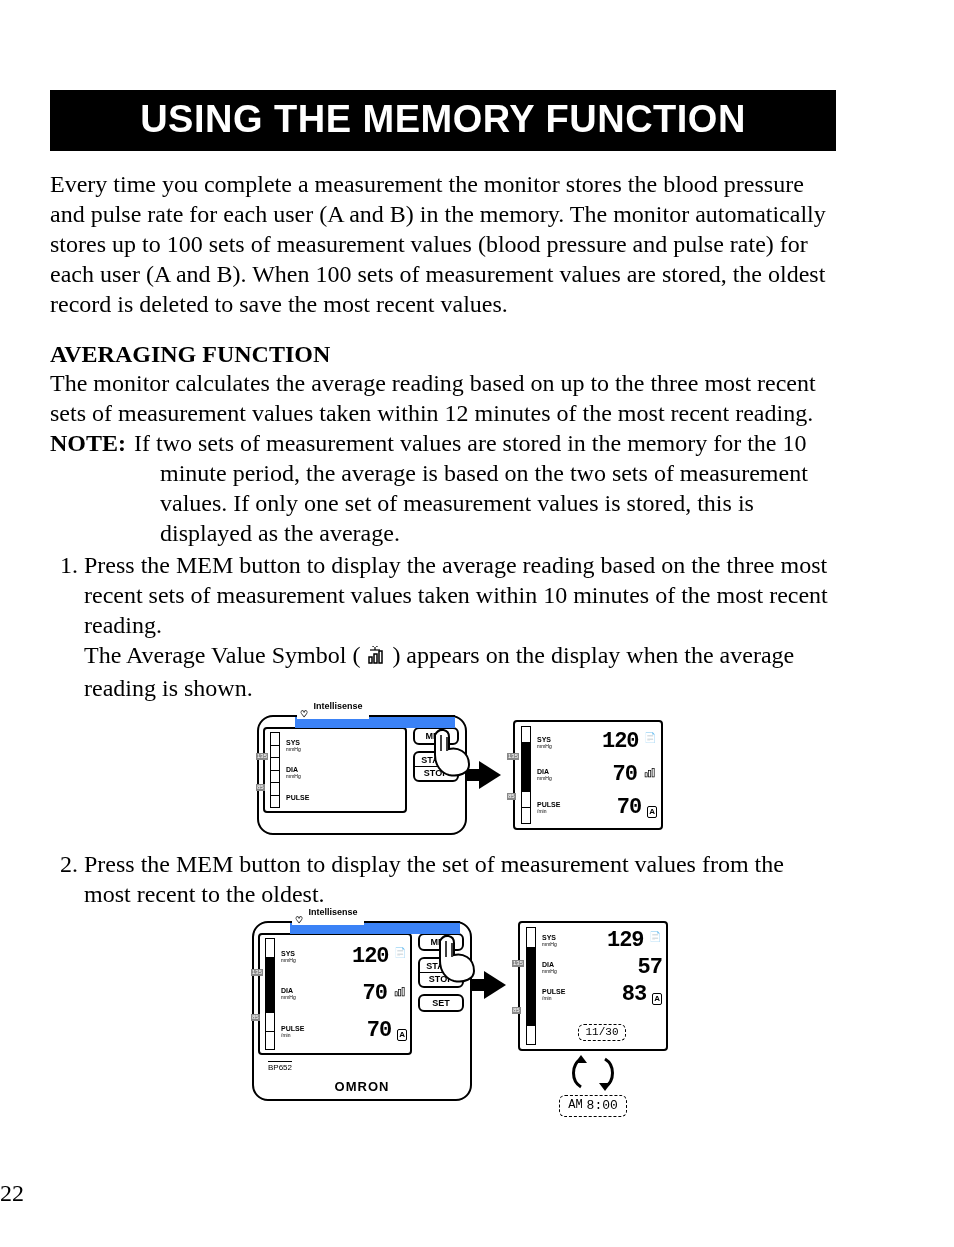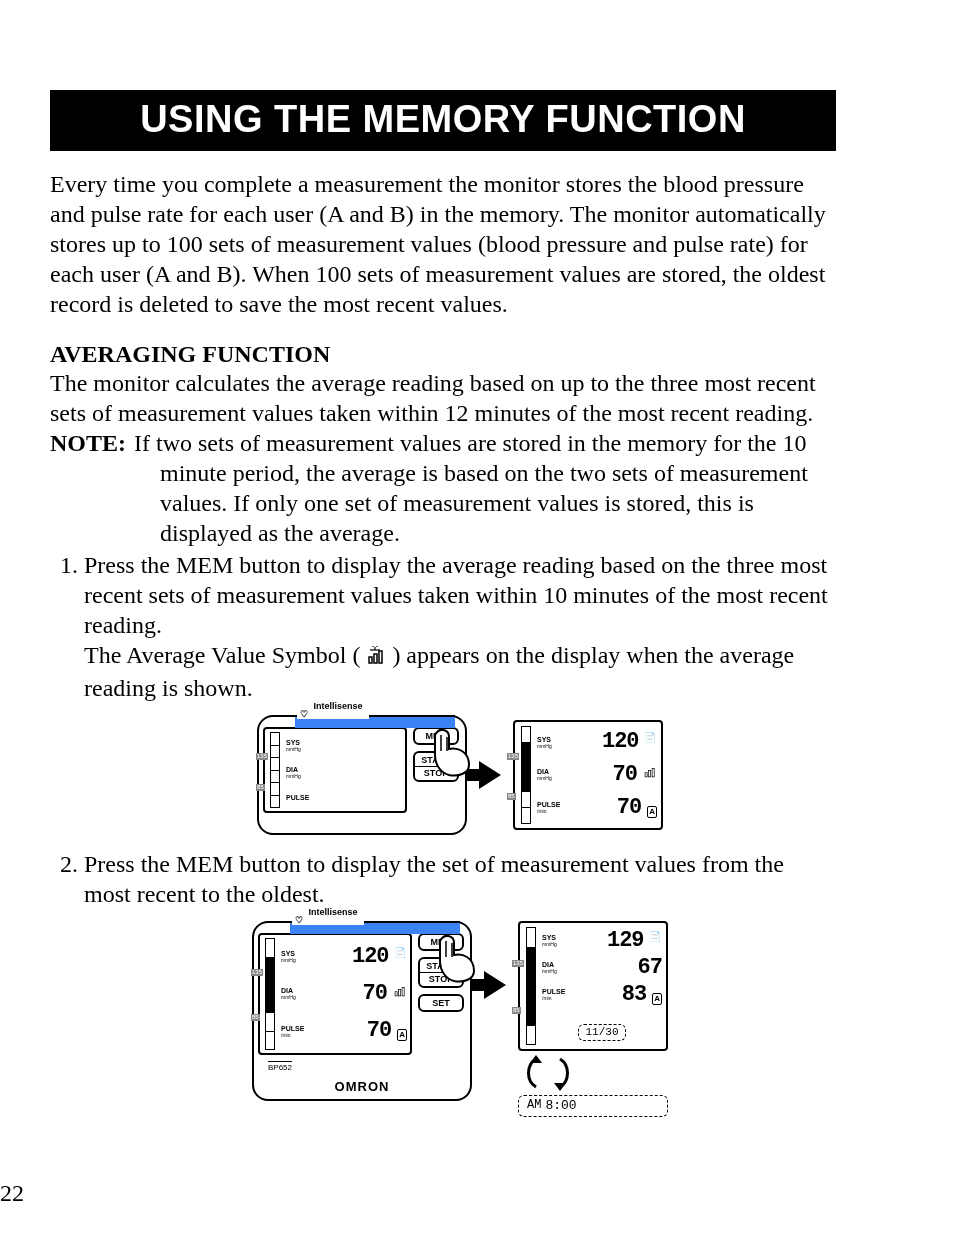--- a/index.html
+++ b/index.html
@@ -255,20 +255,21 @@
     left: -34px;
     top: -6px;
     width: 14px;
     height: 12px;
     background: #000;
   }
   .alt-block {
     position: relative;
     display: flex;
     flex-direction: column;
+    align-items: center;
   }
   .alt-caption {
     position: absolute;
     left: 120px;
     top: 135px;
     width: 230px;
     font-size: 24px;
     line-height: 1.2;
   }
   .cycle-arrows {
@@ -543,21 +544,21 @@
                     <span class="read-sub">mmHg</span>
                   </div>
                 <div class="read-val">129</div>
                 <span class="read-side">📄</span>
               </div>
               <div class="read-row">
                 <div>
                     <div class="read-label">DIA</div>
                     <span class="read-sub">mmHg</span>
                   </div>
-                <div class="read-val">67</div>
+                <div class="read-val">57</div>
               </div>
               <div class="read-row">
                 <div>
                     <div class="read-label">PULSE</div>
                     <span class="read-sub">/min</span>
                   </div>
                 <div class="read-val">83</div>
                 <span class="user-tag">A</span>
               </div>
               <div style="text-align:center;">

